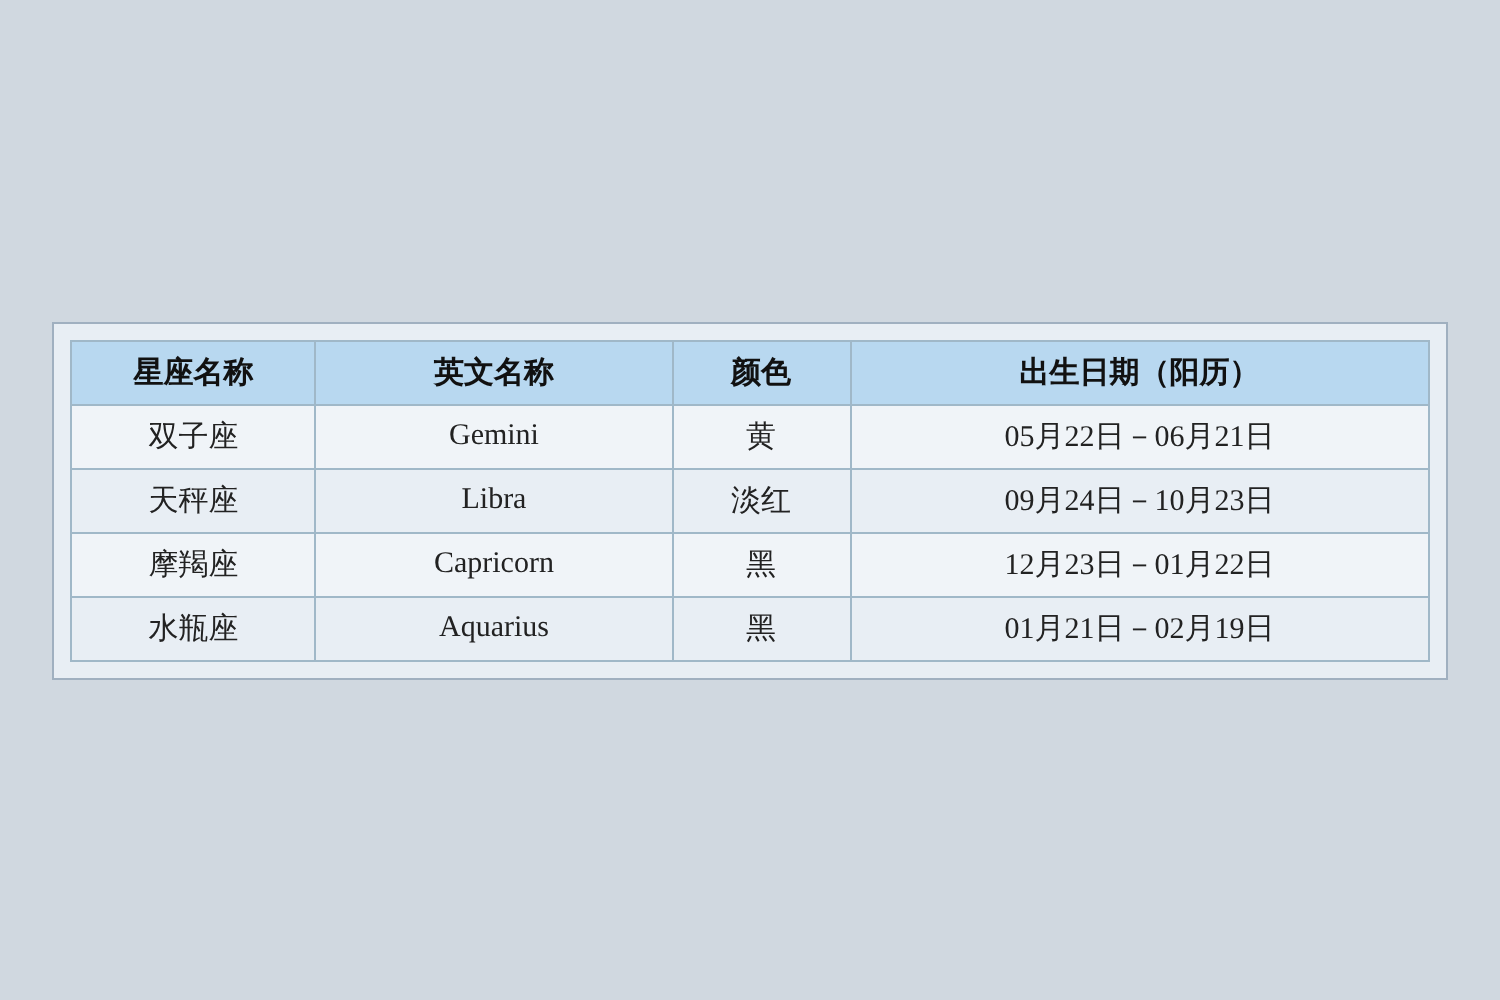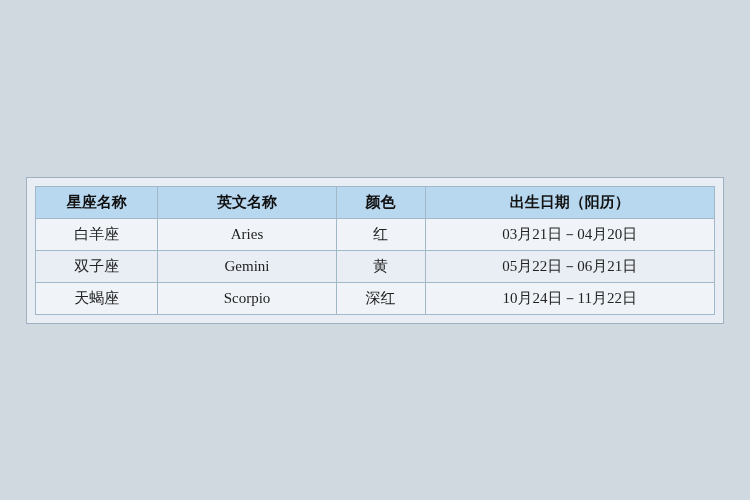--- a/index.html
+++ b/index.html
@@ -65,33 +65,39 @@
   <table>
     <thead>
       <tr>
         <th class="col-cn">星座名称</th>
         <th class="col-en">英文名称</th>
         <th class="col-color">颜色</th>
         <th class="col-date">出生日期（阳历）</th>
       </tr>
     </thead>
     <tbody id="table-body">
-    <tr>
-          <td class="col-cn">白羊座</td>
-          <td class="col-en">Aries</td>
-          <td class="col-color">红</td>
-          <td class="col-date">03月21日－04月20日</td>
-        </tr>
         <tr>
           <td class="col-cn">双子座</td>
           <td class="col-en">Gemini</td>
           <td class="col-color">黄</td>
           <td class="col-date">05月22日－06月21日</td>
         </tr>
         <tr>
-          <td class="col-cn">天蝎座</td>
-          <td class="col-en">Scorpio</td>
-          <td class="col-color">深红</td>
-          <td class="col-date">10月24日－11月22日</td>
+          <td class="col-cn">天秤座</td>
+          <td class="col-en">Libra</td>
+          <td class="col-color">淡红</td>
+          <td class="col-date">09月24日－10月23日</td>
+        </tr>
+        <tr>
+          <td class="col-cn">摩羯座</td>
+          <td class="col-en">Capricorn</td>
+          <td class="col-color">黑</td>
+          <td class="col-date">12月23日－01月22日</td>
+        </tr>
+        <tr>
+          <td class="col-cn">水瓶座</td>
+          <td class="col-en">Aquarius</td>
+          <td class="col-color">黑</td>
+          <td class="col-date">01月21日－02月19日</td>
         </tr>
       </tbody>
   </table>
 </div>
 
 </body></html>

